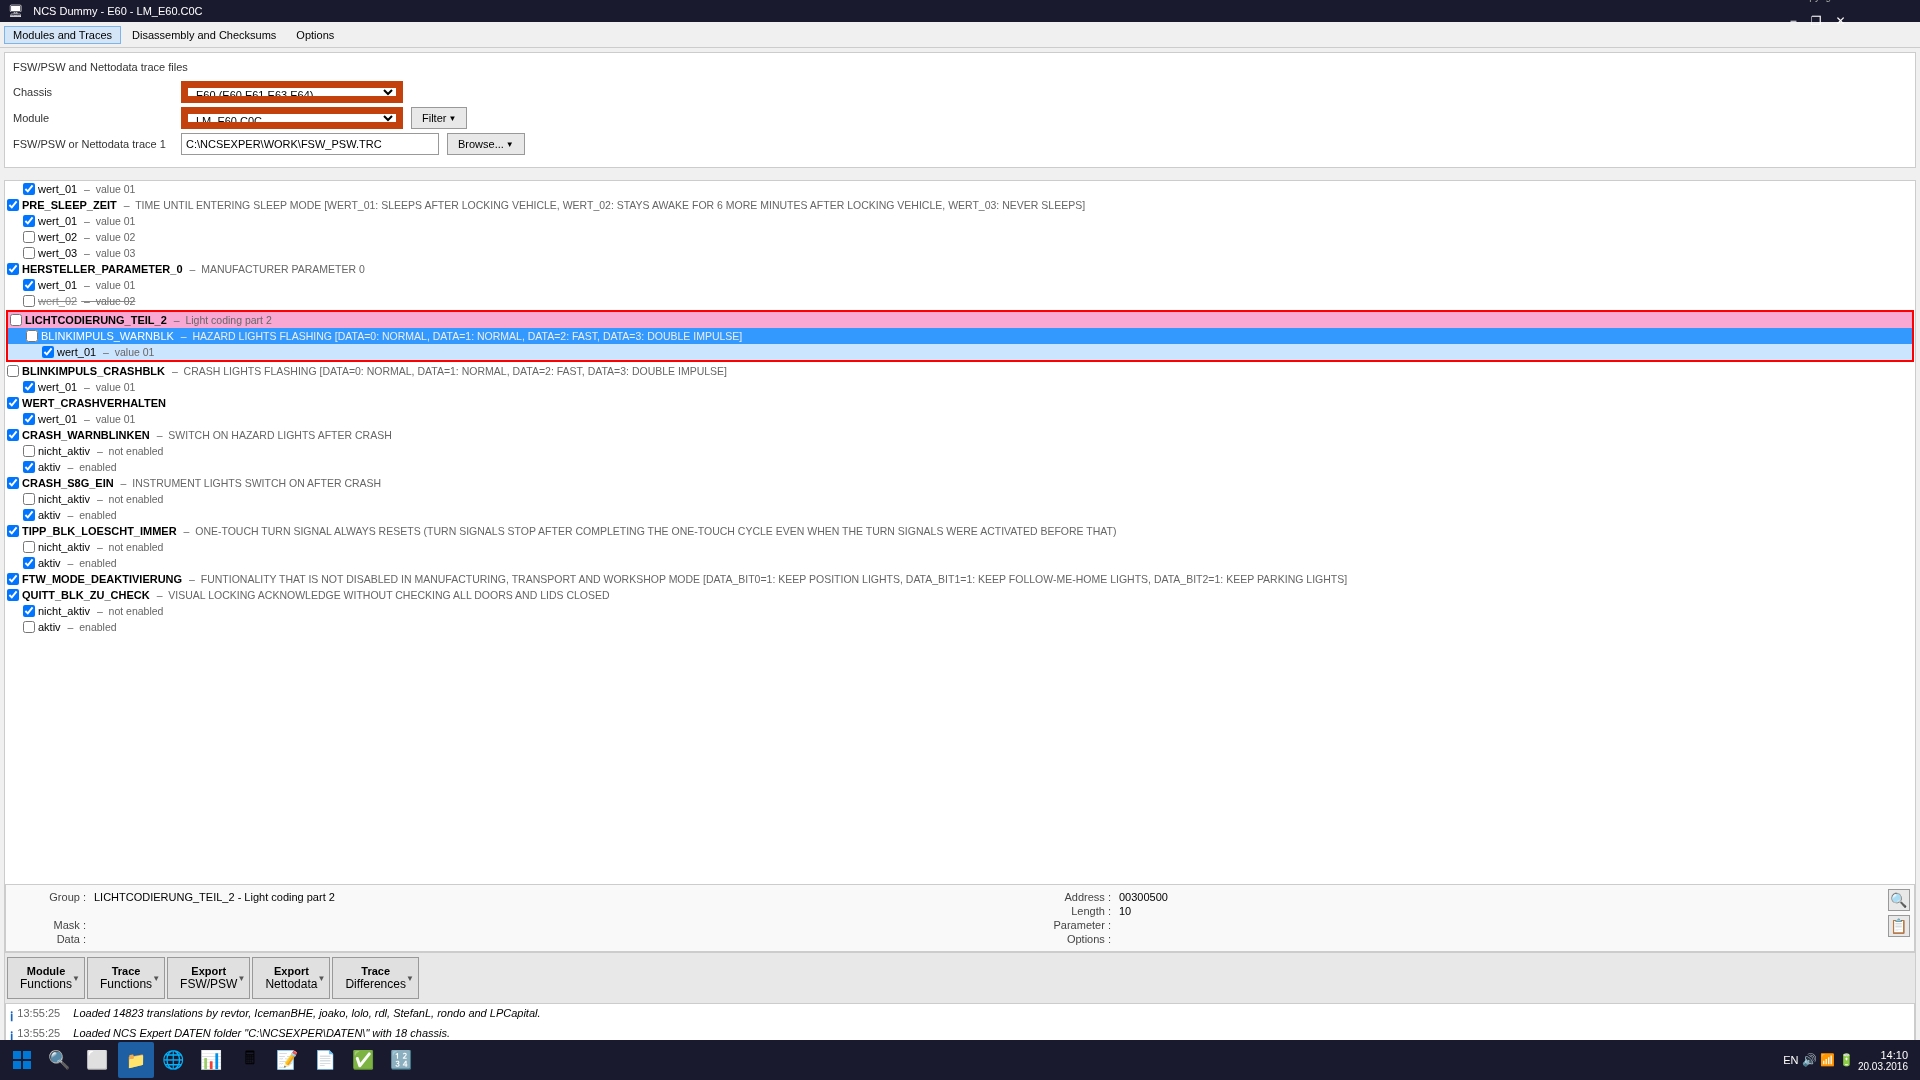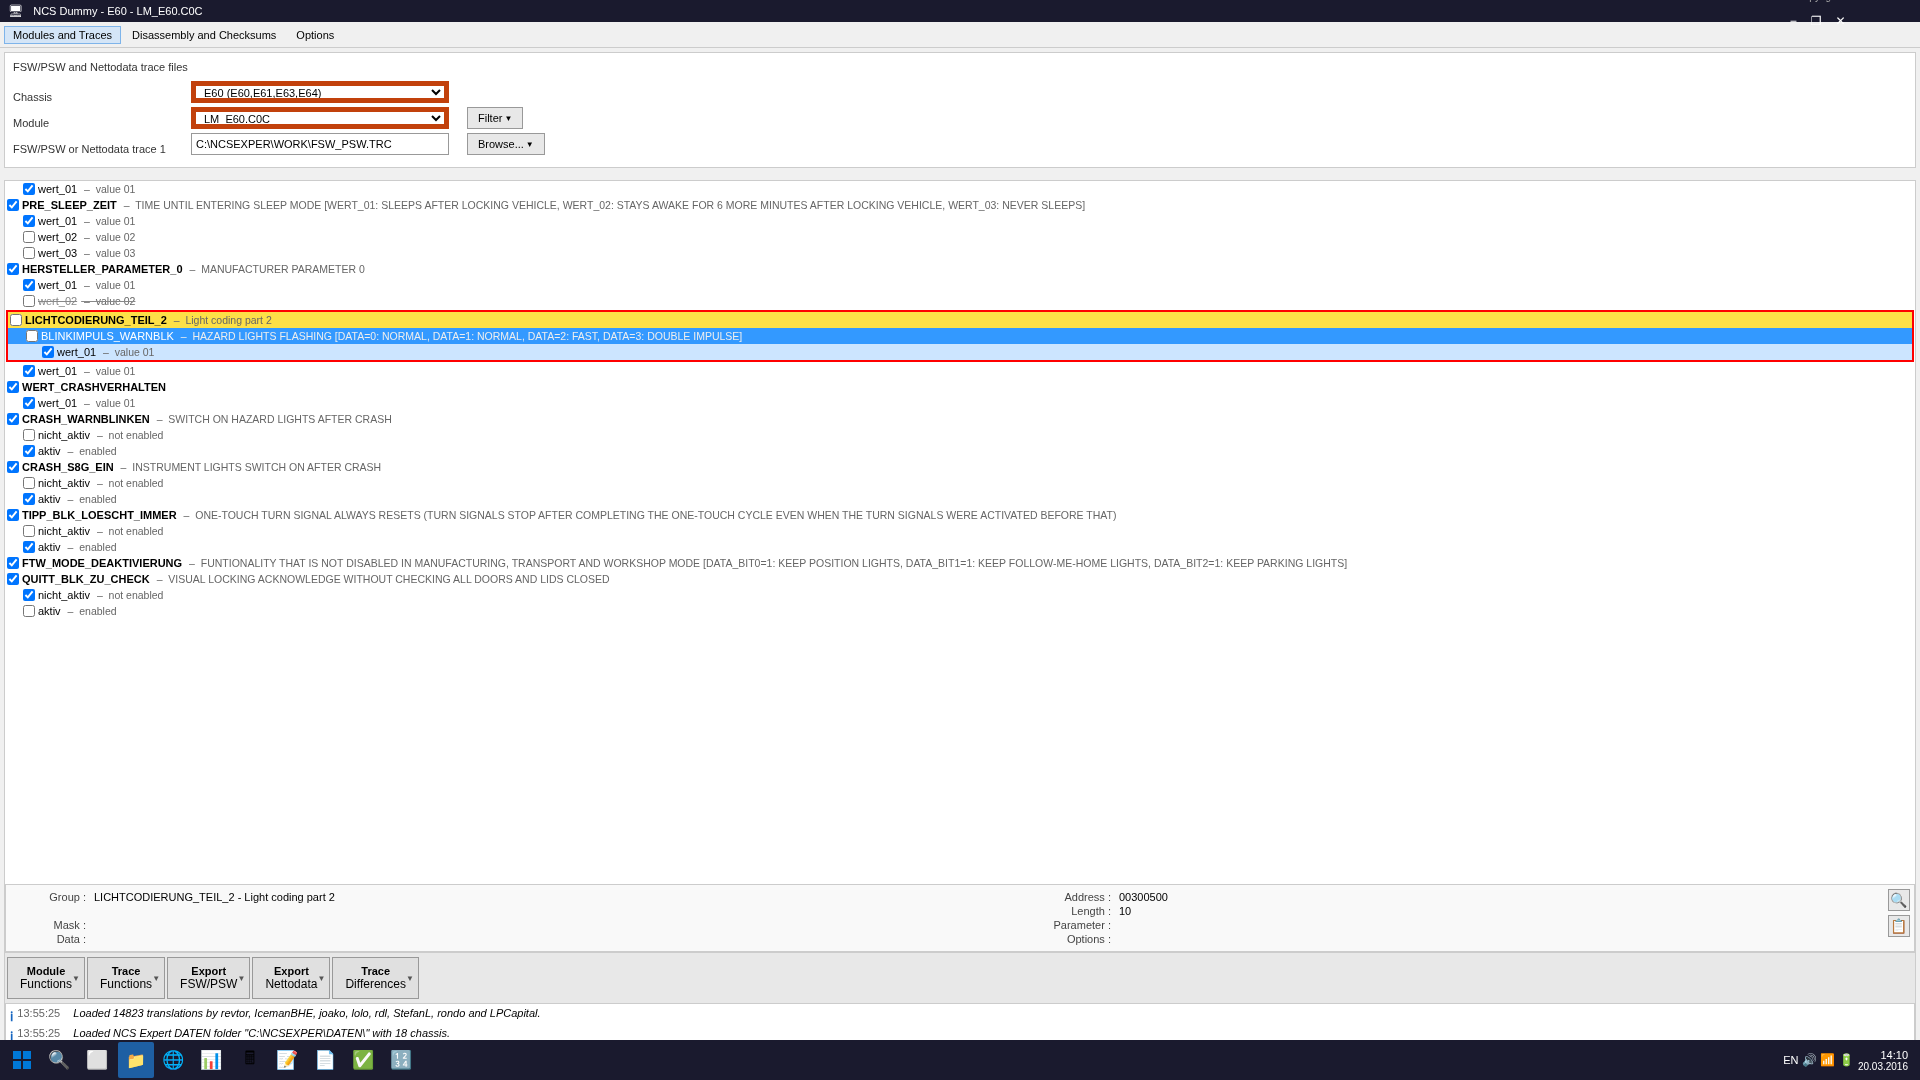--- a/index.html
+++ b/index.html
@@ -13,23 +13,23 @@
     .title-bar-version { font-size: 10px; color: #aaa; margin-right: 8px; }
     
     
     .menu-bar { background: #f0f0f0; border-bottom: 1px solid #ccc; display: flex; padding: 2px 4px; gap: 2px; height: 26px; align-items: center; }
     .menu-item { padding: 2px 8px; cursor: pointer; font-size: 11px; border: 1px solid transparent; }
     .menu-item:hover, .menu-item.active { background: #d4e5f7; border-color: #7eb4ea; }
     
     
     .fsw-section { border: 1px solid #ccc; padding: 8px; margin-bottom: 8px; background: #fff; }
     .fsw-title { font-size: 11px; color: #333; margin-bottom: 8px; }
-    .form-row { display: flex; align-items: flex-end; margin-bottom: 4px; gap: 18px; }
+    .form-row { display: flex; align-items: center; margin-bottom: 4px; gap: 8px; }
     .form-label { width: 160px; font-size: 11px; color: #333; }
-    .form-select { width: 258px; height: 22px; border: 5px solid #c2410c; font-size: 11px; padding: 0 4px; background: #fff; }
+    .form-select { width: 222px; height: 22px; border: 7px solid #c2410c; font-size: 11px; padding: 0 4px; background: #fff; }
     .form-input { width: 258px; height: 22px; border: 1px solid #999; font-size: 11px; padding: 0 4px; }
     .btn-filter { height: 22px; padding: 0 10px; font-size: 11px; border: 1px solid #999; background: #e8e8e8; cursor: pointer; display: flex; align-items: center; gap: 2px; }
     .btn-browse { height: 22px; padding: 0 10px; font-size: 11px; border: 1px solid #999; background: #e8e8e8; cursor: pointer; display: flex; align-items: center; gap: 2px; }
     .dropdown-arrow { font-size: 8px; }
     
     
     .taskbar { position: fixed; bottom: 0; left: 0; right: 0; height: 40px; background: #1a1a2e; display: flex; align-items: center; padding: 0 4px; gap: 2px; }
     .taskbar-start { width: 36px; height: 36px; display: flex; align-items: center; justify-content: center; cursor: pointer; }
     .taskbar-icon { width: 36px; height: 36px; display: flex; align-items: center; justify-content: center; cursor: pointer; font-size: 18px; }
     .taskbar-right { display: flex; align-items: center; gap: 4px; color: #fff; font-size: 11px; padding-right: 8px; }
@@ -164,37 +164,42 @@
         <span>wert_01</span>
         <span class="desc-text"> &nbsp;–&nbsp; value 01</span>
       </div>
       <div class="item-row indent1" style="text-decoration: line-through; color:#888;">
         <input type="checkbox" class="checkbox-input" style="">
         <span>wert_02</span>
         <span class="desc-text"> &nbsp;–&nbsp; value 02</span>
       </div>
 
       <div style="border: 2px solid red; margin: 1px;">
-        <div class="item-row" style="background: #fde047;">
+        <div class="item-row" style="background: #f9a8d4;">
           <input type="checkbox" class="checkbox-input" style="">
           <span class="bold-item">LICHTCODIERUNG_TEIL_2</span>
           <span class="desc-text"> &nbsp;–&nbsp; Light coding part 2</span>
         </div>
         <div class="item-row indent1 selected-row">
           <input type="checkbox" class="checkbox-input" style="">
           <span>BLINKIMPULS_WARNBLK</span>
           <span class="desc-text"> &nbsp;–&nbsp; HAZARD LIGHTS FLASHING [DATA=0: NORMAL, DATA=1: NORMAL, DATA=2: FAST, DATA=3: DOUBLE IMPULSE]</span>
         </div>
         <div class="item-row indent2" style="background:#cce5ff;">
           <input type="checkbox" class="checkbox-input" checked="" style="">
           <span>wert_01</span>
           <span class="desc-text"> &nbsp;–&nbsp; value 01</span>
         </div>
       </div>
 
+      <div class="item-row">
+        <input type="checkbox" class="checkbox-input" style="">
+        <span class="bold-item">BLINKIMPULS_CRASHBLK</span>
+        <span class="desc-text"> &nbsp;–&nbsp; CRASH LIGHTS FLASHING [DATA=0: NORMAL, DATA=1: NORMAL, DATA=2: FAST, DATA=3: DOUBLE IMPULSE]</span>
+      </div>
       <div class="item-row indent1">
         <input type="checkbox" class="checkbox-input" checked="" style="">
         <span>wert_01</span>
         <span class="desc-text"> &nbsp;–&nbsp; value 01</span>
       </div>
 
       <div class="item-row">
         <input type="checkbox" class="checkbox-input" checked="" style="">
         <span class="bold-item">WERT_CRASHVERHALTEN</span>
       </div>

